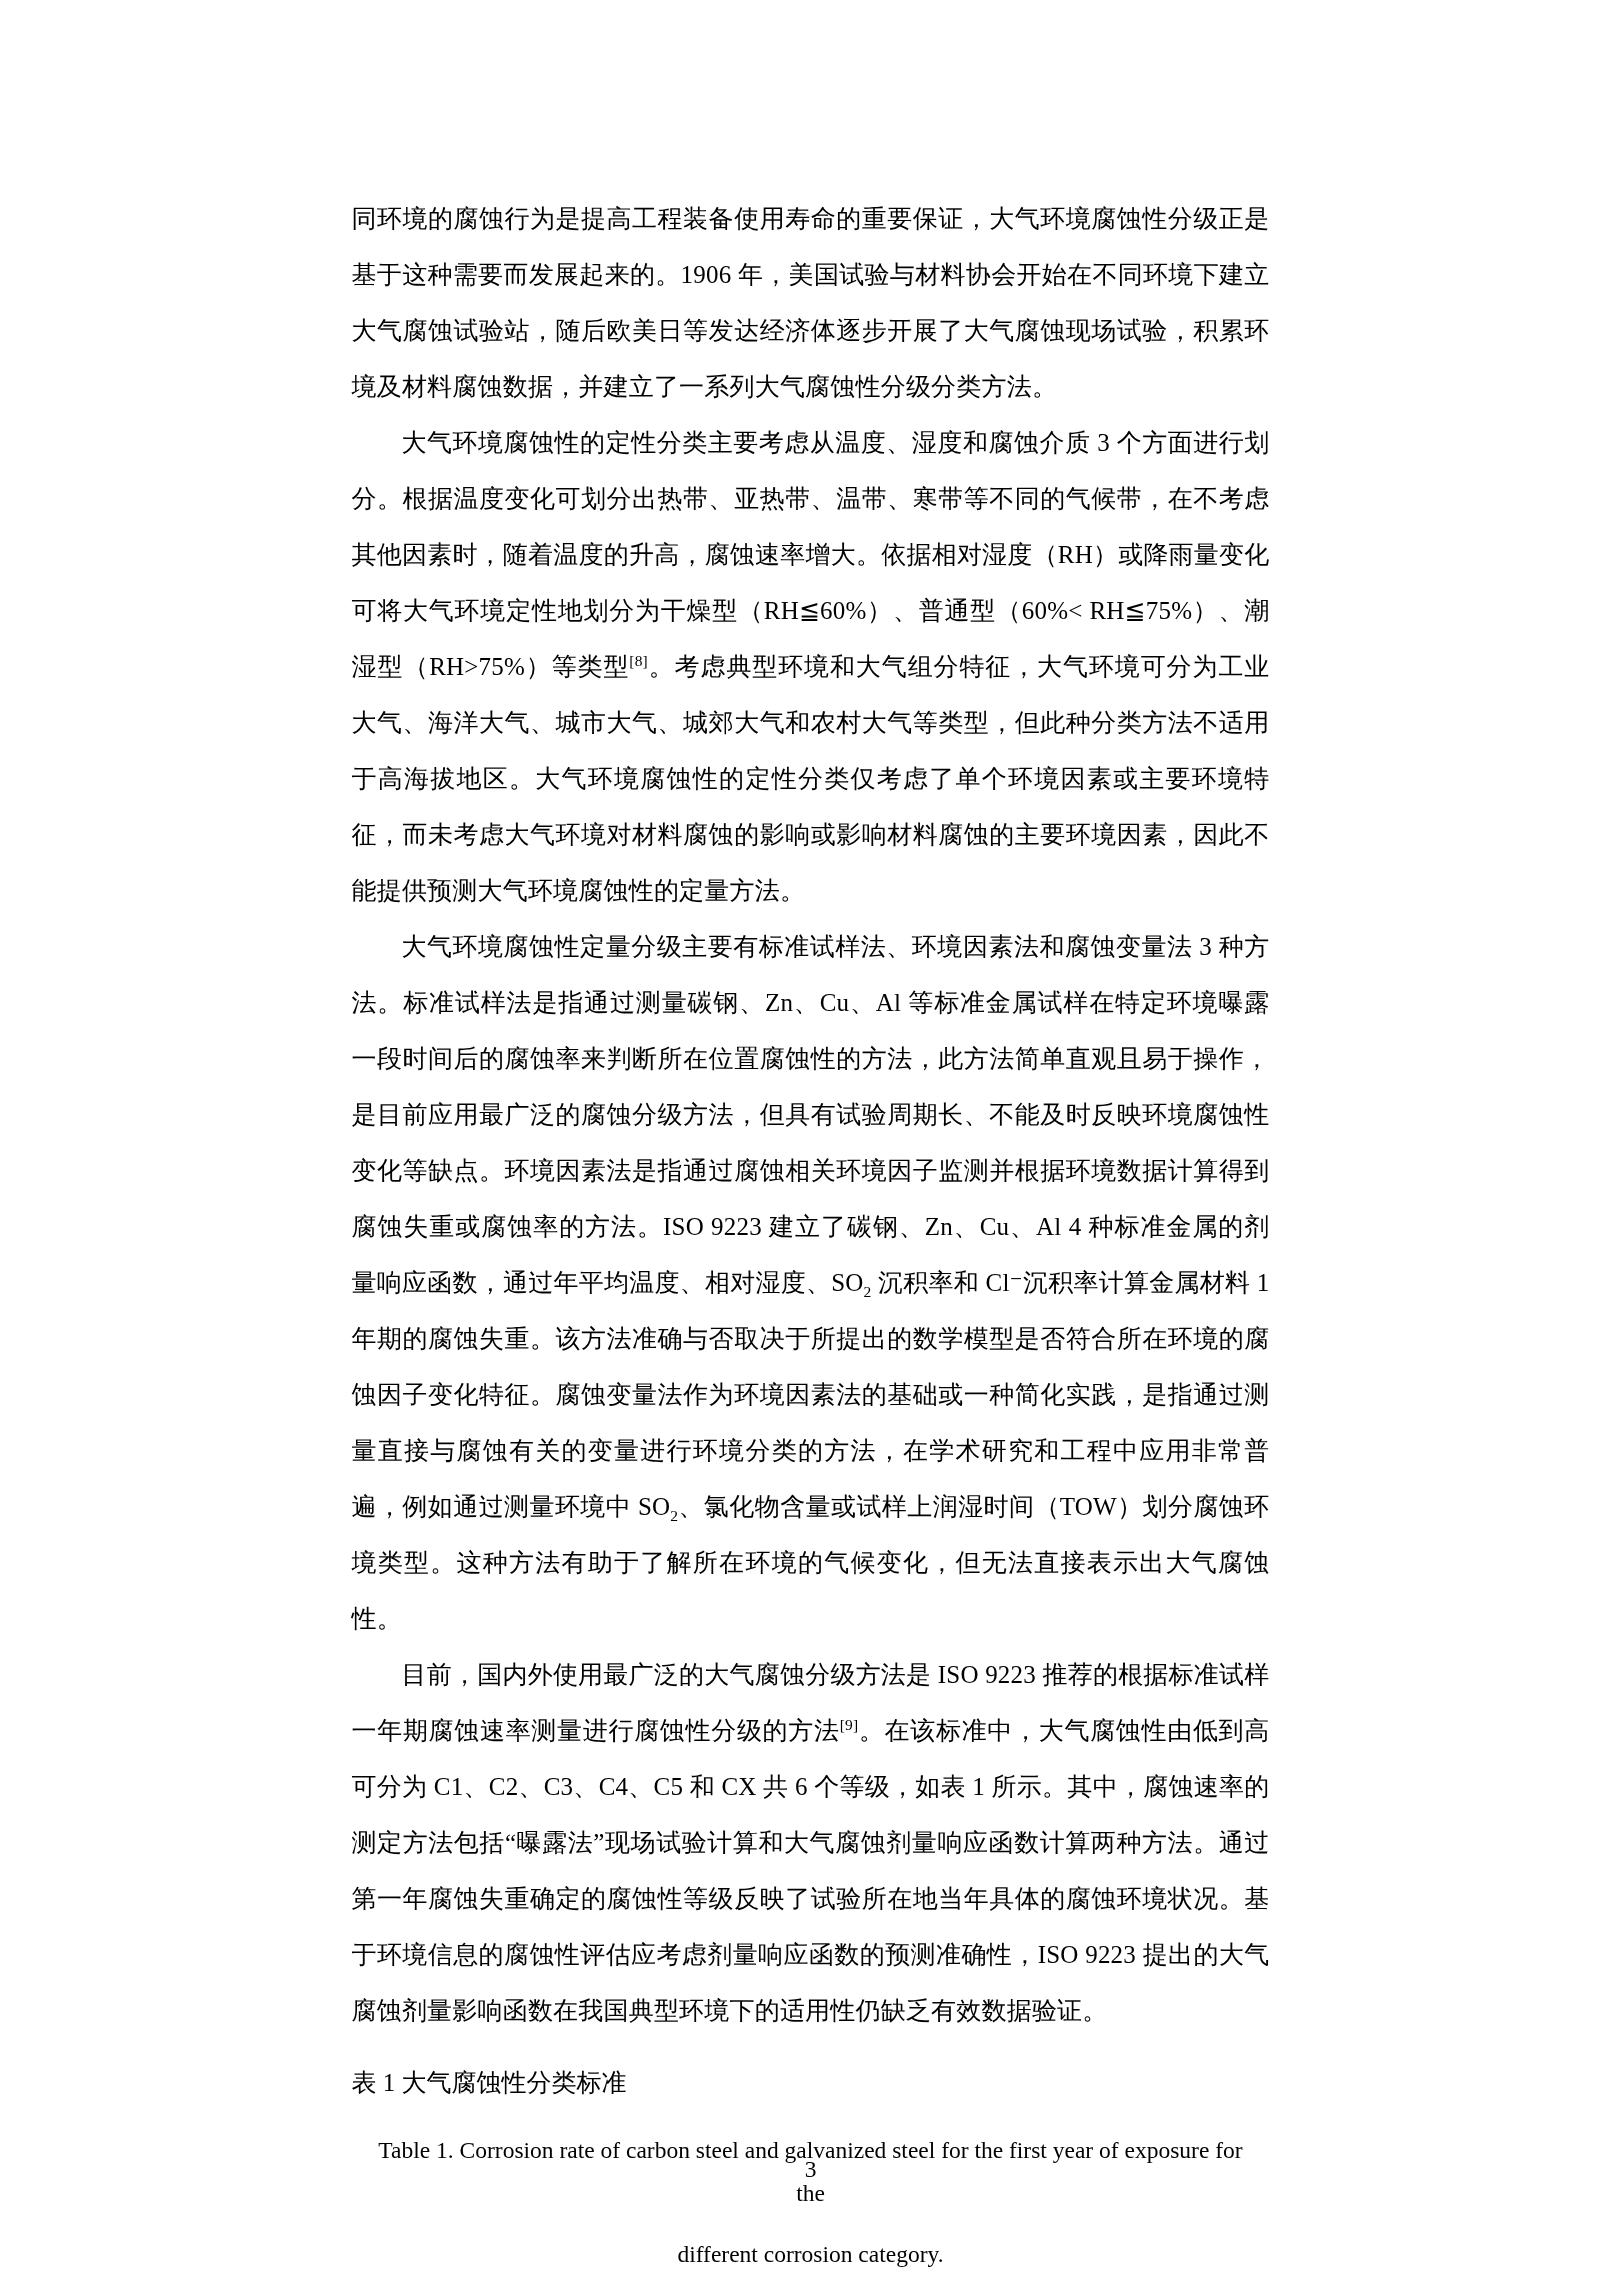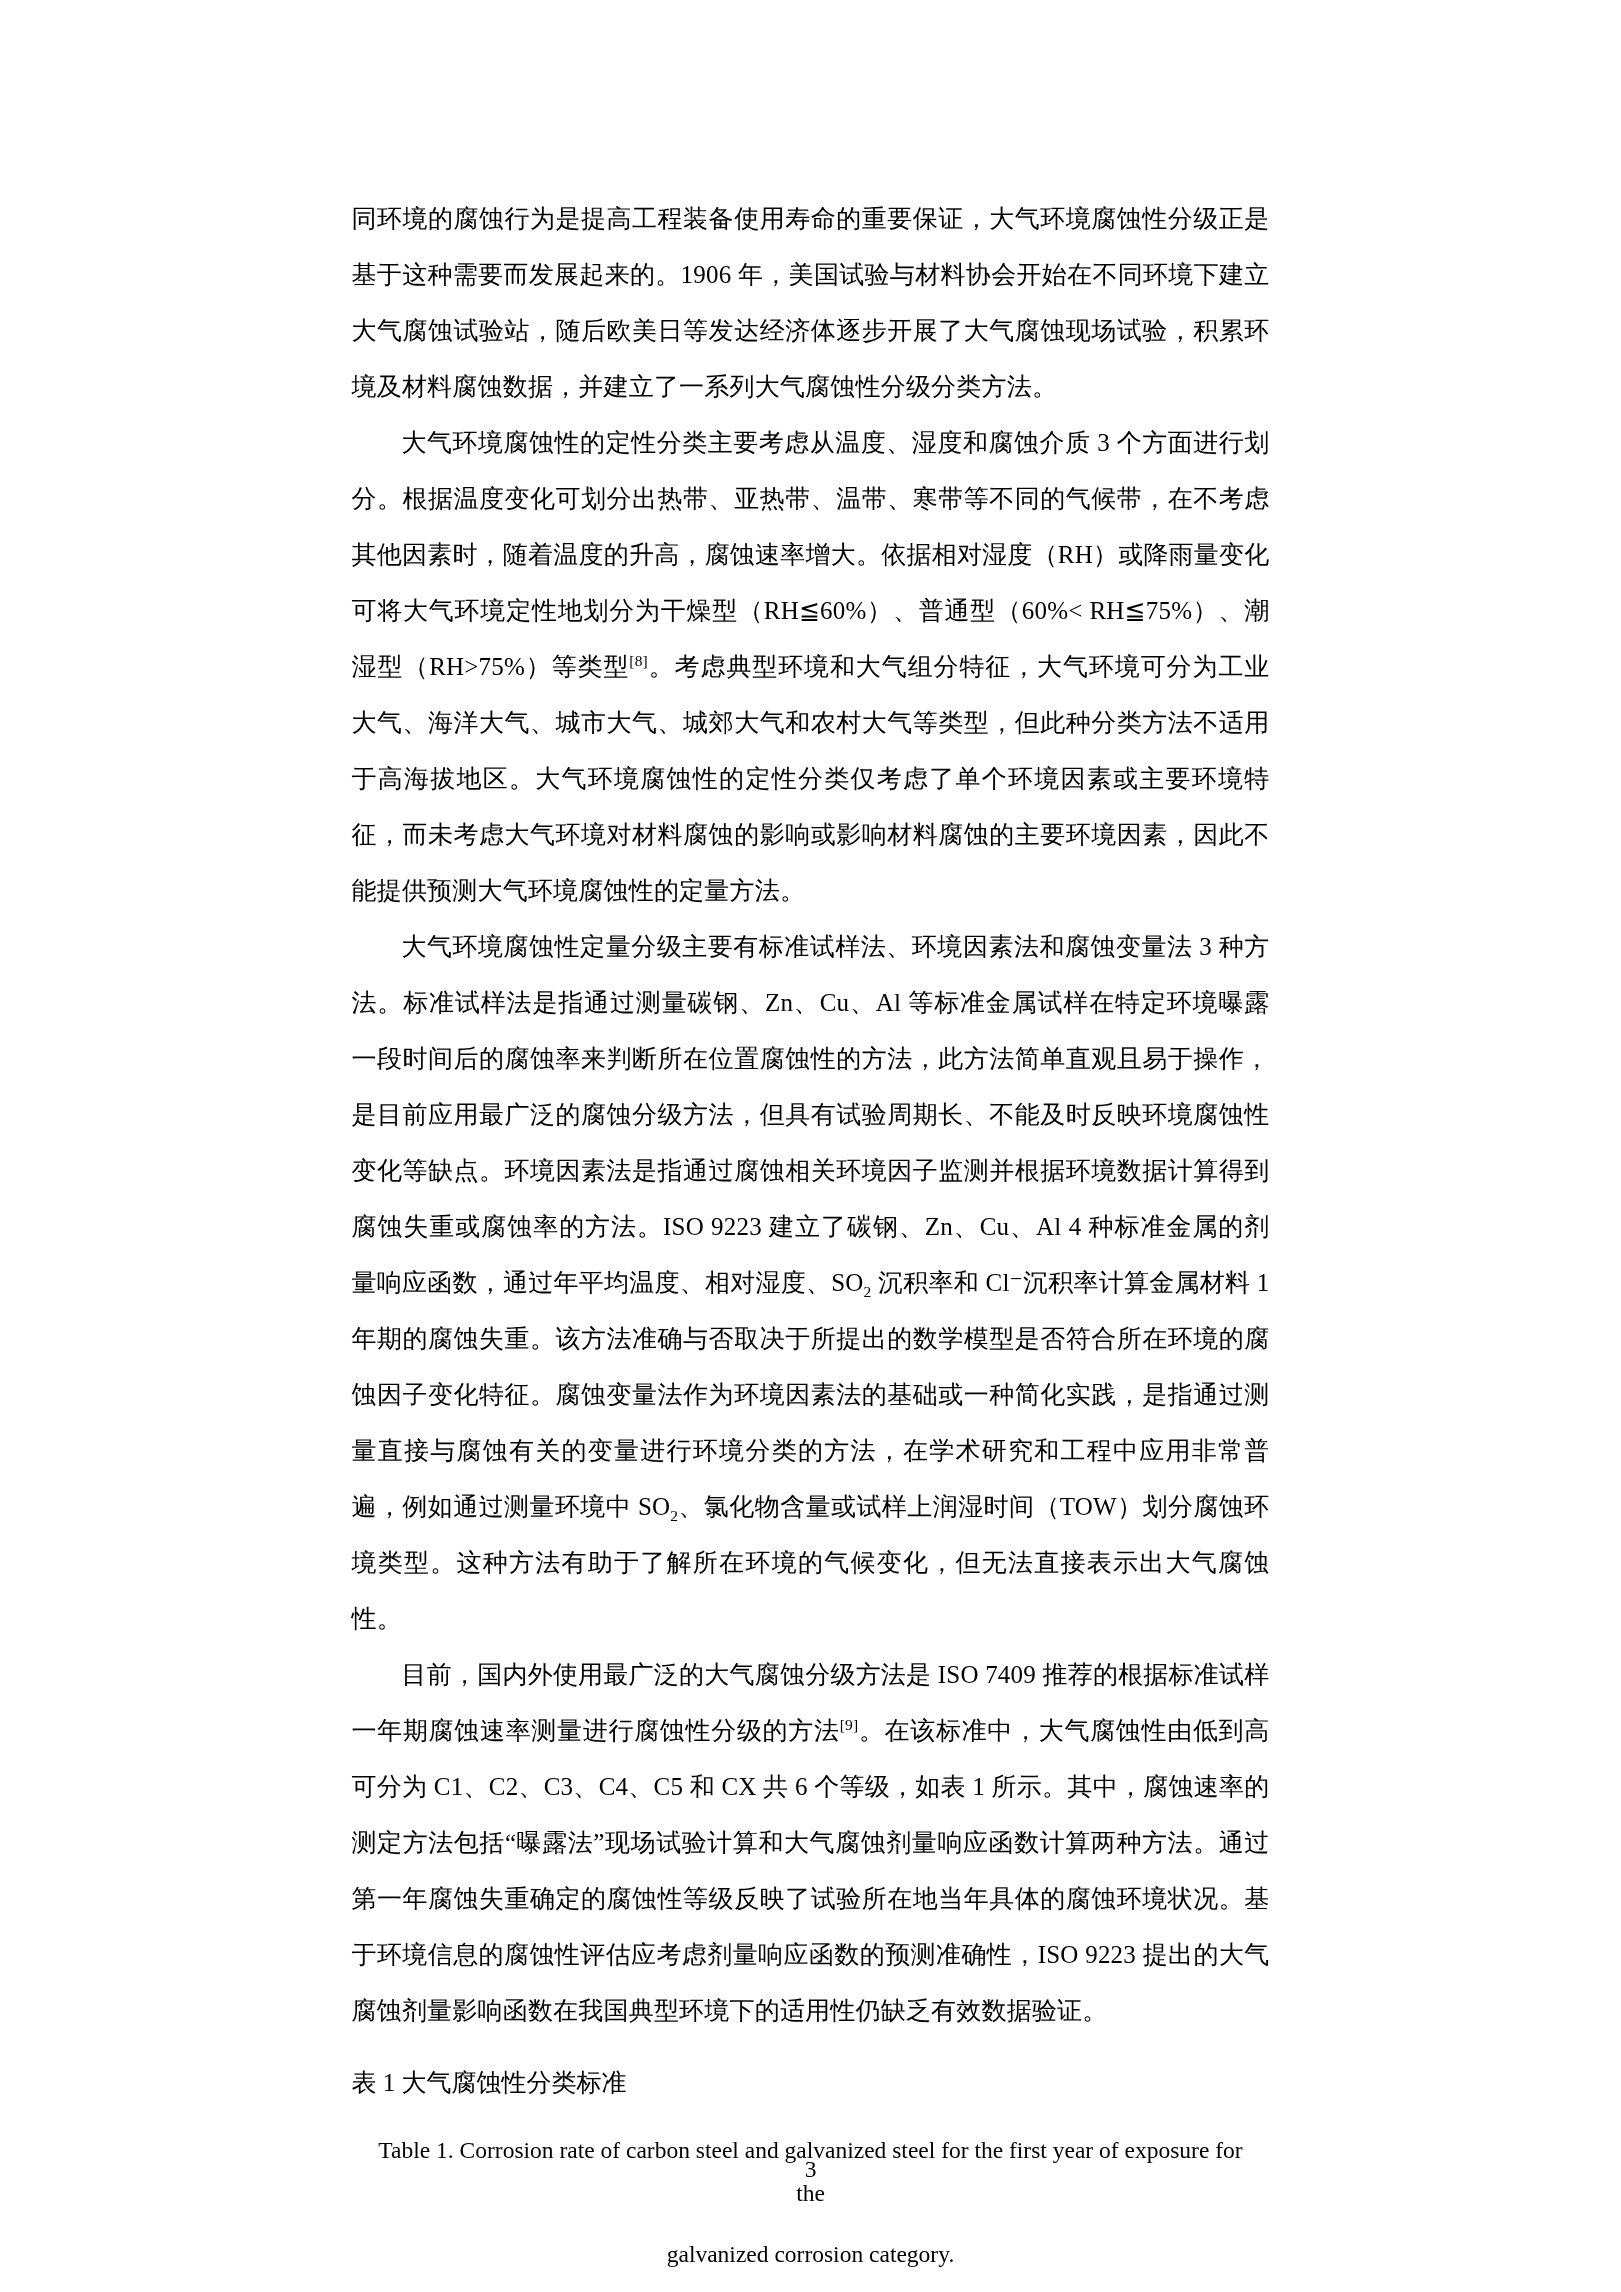--- a/index.html
+++ b/index.html
@@ -103,26 +103,26 @@
 
     <p class="para">
       <span>大气环境腐蚀性的定性分类主要考虑从温度、湿度和腐蚀介质 3 个方面进行划分。根据温度变化可划分出热带、亚热带、温带、寒带等不同的气候带，在不考虑其他因素时，随着温度的升高，腐蚀速率增大。依据相对湿度（RH）或降雨量变化可将大气环境定性地划分为干燥型（RH≦60%）、普通型（60%&lt; RH≦75%）、潮湿型（RH&gt;75%）等类型</span><sup>[8]</sup><span>。考虑典型环境和大气组分特征，大气环境可分为工业大气、海洋大气、城市大气、城郊大气和农村大气等类型，但此种分类方法不适用于高海拔地区。大气环境腐蚀性的定性分类仅考虑了单个环境因素或主要环境特征，而未考虑大气环境对材料腐蚀的影响或影响材料腐蚀的主要环境因素，因此不能提供预测大气环境腐蚀性的定量方法。</span>
     </p>
 
     <p class="para">
       <span>大气环境腐蚀性定量分级主要有标准试样法、环境因素法和腐蚀变量法 3 种方法。标准试样法是指通过测量碳钢、Zn、Cu、Al 等标准金属试样在特定环境曝露一段时间后的腐蚀率来判断所在位置腐蚀性的方法，此方法简单直观且易于操作，是目前应用最广泛的腐蚀分级方法，但具有试验周期长、不能及时反映环境腐蚀性变化等缺点。环境因素法是指通过腐蚀相关环境因子监测并根据环境数据计算得到腐蚀失重或腐蚀率的方法。ISO 9223 建立了碳钢、Zn、Cu、Al 4 种标准金属的剂量响应函数，通过年平均温度、相对湿度、SO</span><sub>2</sub><span> 沉积率和 Cl⁻沉积率计算金属材料 1 年期的腐蚀失重。该方法准确与否取决于所提出的数学模型是否符合所在环境的腐蚀因子变化特征。腐蚀变量法作为环境因素法的基础或一种简化实践，是指通过测量直接与腐蚀有关的变量进行环境分类的方法，在学术研究和工程中应用非常普遍，例如通过测量环境中 SO</span><sub>2</sub><span>、氯化物含量或试样上润湿时间（TOW）划分腐蚀环境类型。这种方法有助于了解所在环境的气候变化，但无法直接表示出大气腐蚀性。</span>
     </p>
 
     <p class="para">
-      <span>目前，国内外使用最广泛的大气腐蚀分级方法是 ISO 7409 推荐的根据标准试样一年期腐蚀速率测量进行腐蚀性分级的方法</span><sup>[9]</sup><span>。在该标准中，大气腐蚀性由低到高可分为 C1、C2、C3、C4、C5 和 CX 共 6 个等级，如表 1 所示。其中，腐蚀速率的测定方法包括“曝露法”现场试验计算和大气腐蚀剂量响应函数计算两种方法。通过第一年腐蚀失重确定的腐蚀性等级反映了试验所在地当年具体的腐蚀环境状况。基于环境信息的腐蚀性评估应考虑剂量响应函数的预测准确性，ISO 9223 提出的大气腐蚀剂量影响函数在我国典型环境下的适用性仍缺乏有效数据验证。</span>
+      <span>目前，国内外使用最广泛的大气腐蚀分级方法是 ISO 9223 推荐的根据标准试样一年期腐蚀速率测量进行腐蚀性分级的方法</span><sup>[9]</sup><span>。在该标准中，大气腐蚀性由低到高可分为 C1、C2、C3、C4、C5 和 CX 共 6 个等级，如表 1 所示。其中，腐蚀速率的测定方法包括“曝露法”现场试验计算和大气腐蚀剂量响应函数计算两种方法。通过第一年腐蚀失重确定的腐蚀性等级反映了试验所在地当年具体的腐蚀环境状况。基于环境信息的腐蚀性评估应考虑剂量响应函数的预测准确性，ISO 9223 提出的大气腐蚀剂量影响函数在我国典型环境下的适用性仍缺乏有效数据验证。</span>
     </p>
 
   </div>
 
   <div class="table-title-cn">表 1  大气腐蚀性分类标准</div>
   <div class="table-title-en">Table 1. Corrosion rate of carbon steel and galvanized steel for the first year of exposure for the</div>
-  <div class="table-title-en">galvanized corrosion category.</div>
+  <div class="table-title-en">different corrosion category.</div>
 
 
   <div class="page-number">3</div>
 
 </div>
 
 
 </body></html>

